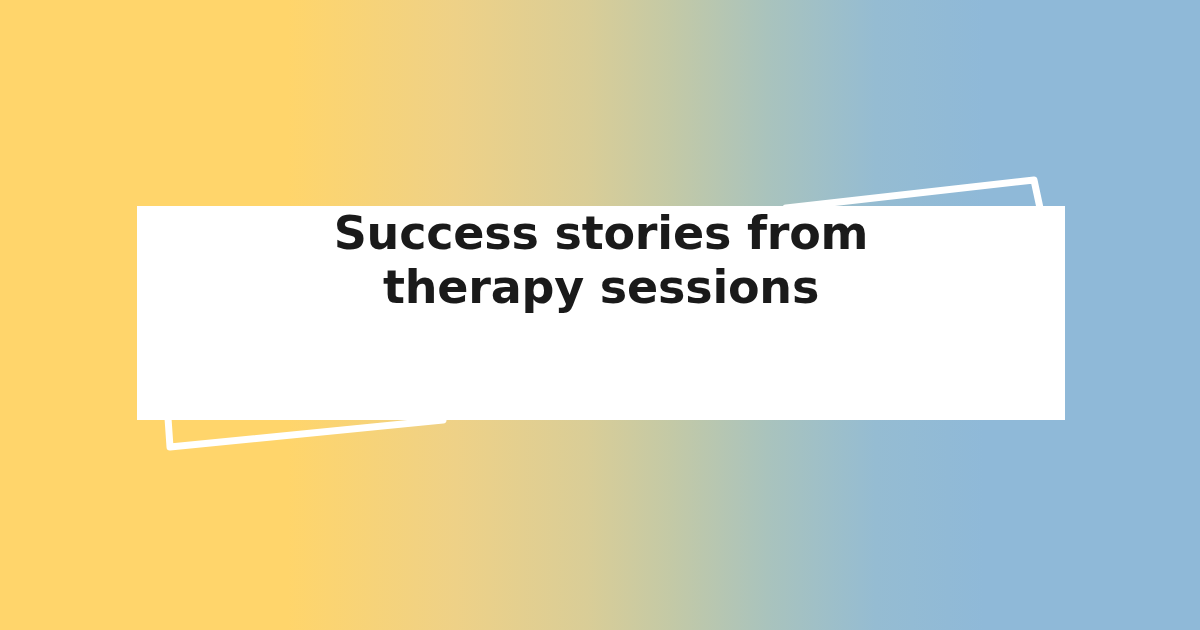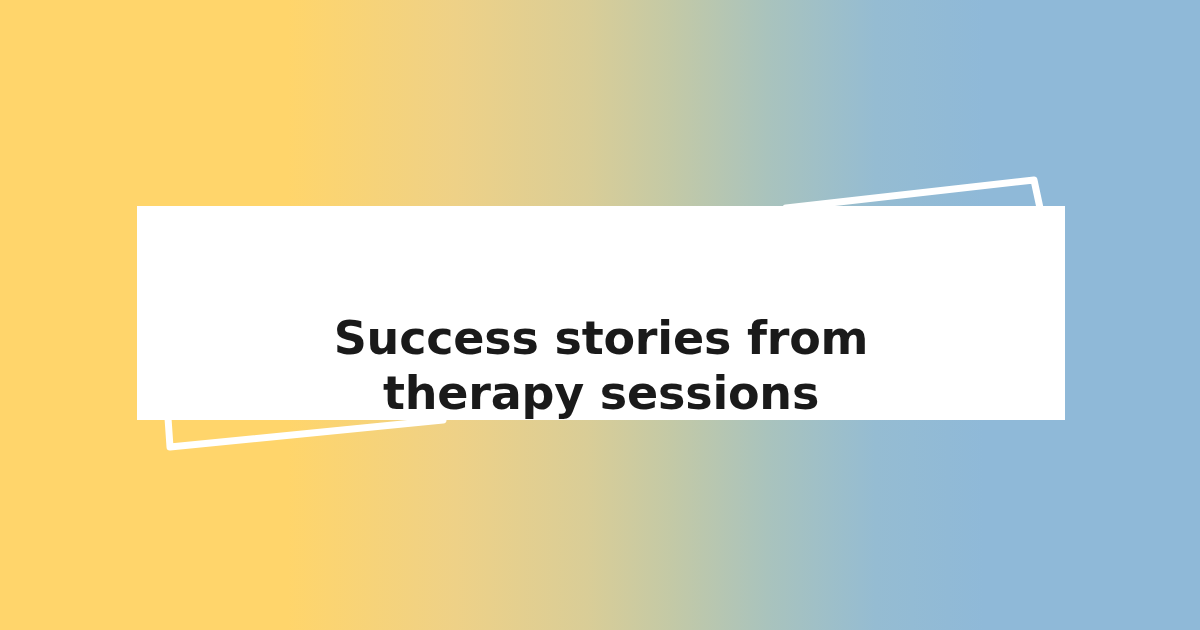--- a/index.html
+++ b/index.html
@@ -43,21 +43,21 @@
 
   
   .card {
     position: absolute;
     left: 137px;
     top: 206px;
     width: 928px;
     height: 214px;
     background: #ffffff;
     display: flex;
-    align-items: flex-end;
+    align-items: flex-start;
     justify-content: center;
     box-sizing: border-box;
     padding: 0 40px;
   }
 
   .card-title {
     margin: 0;
     text-align: center;
     color: #1a1a1a;
     font-size: 46px;

